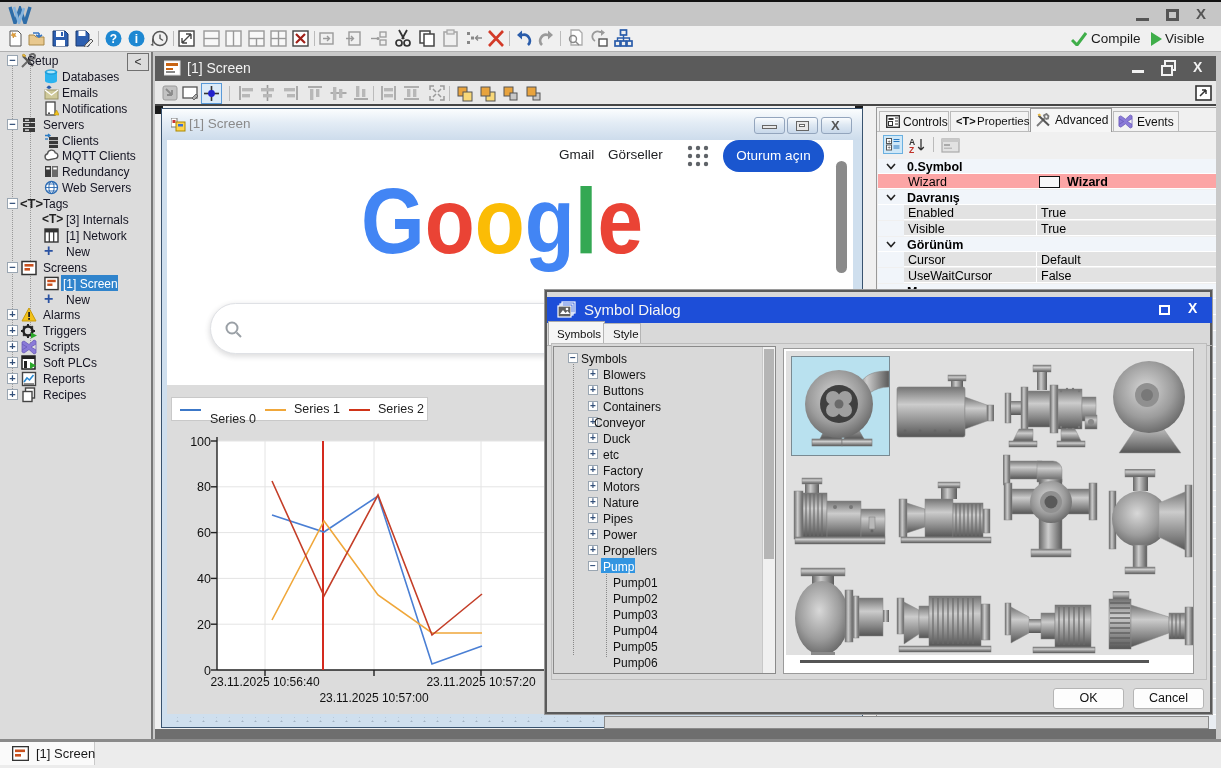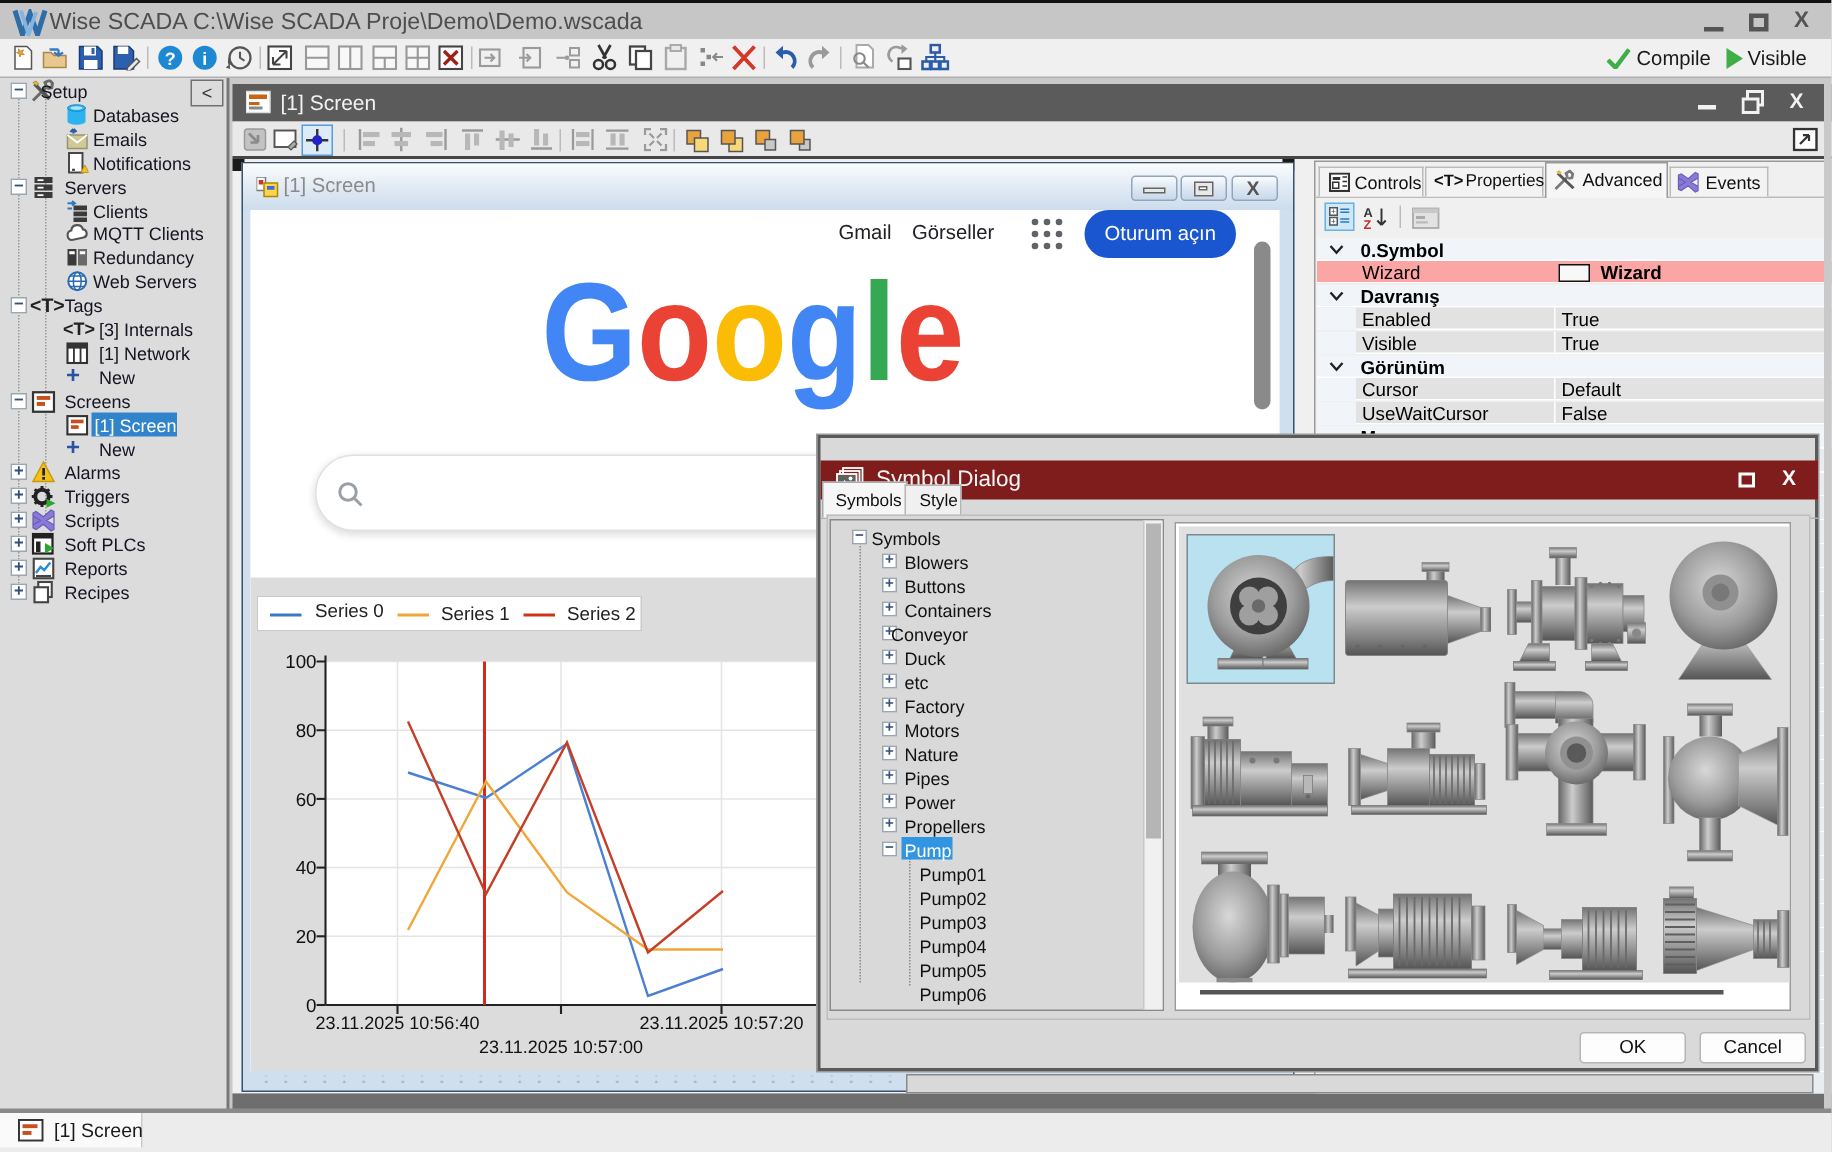--- a/index.html
+++ b/index.html
@@ -34,41 +34,40 @@
 #props { left:876px; top:107px; width:345px; height:622px; background:#f0f0f0; border:1px solid #999; }
 .ptab { position:absolute; top:3px; height:20px; background:#f3f3f3; border:1px solid #bbb; border-bottom:none; font-size:12px; color:#111; }
 .prow { position:absolute; left:1px; width:343px; height:15px; font-size:12.5px; color:#000; }
 .pcat { background:#f1f5fa; border-bottom:1px solid #fff; font-weight:bold; }
 .pdat { background:#e2e2e2; border-bottom:1px solid #fff; }
 .pgut { position:absolute; left:0; top:0; width:26px; height:15px; background:#f1f5fa; }
 .plbl { position:absolute; left:30px; top:1px; }
 .pval { position:absolute; left:163px; top:1px; }
 .pdiv { position:absolute; left:158px; top:0; width:1px; height:15px; background:#fff; }
 #dialog { left:545px; top:290px; width:667px; height:424px; background:#d9d9d9; border:2px solid #5a5a5a; box-shadow:0 0 0 1px #9a9a9a; }
-#dlgbar { left:0; top:15px; width:665px; height:26px; background:#7f1d1d; color:#fff; }
+#dlgbar { left:0; top:5px; width:665px; height:26px; background:#1d4ed8; color:#fff; }
 .dtab { position:absolute; font-size:11.5px; color:#111; }
 #dtree { position:absolute; left:6px; top:54px; width:223px; height:328px; background:#d9d9d9; border:1px solid #8a8a8a; font-size:12px; }
 .drow { position:absolute; left:0; height:16px; white-space:nowrap; color:#111; }
 #dright { position:absolute; left:236px; top:56px; width:411px; height:326px; background:#fff; border:1px solid #9a9a9a; }
 #dgrid { position:absolute; left:2px; top:2px; width:407px; height:304px; background:#e0e0e0; }
 .okbtn { position:absolute; width:71px; height:21px; background:#fdfdfd; border:1px solid #b5b5b5; border-radius:3px; font-size:12.5px; text-align:center; line-height:19px; color:#111; }
 #statusband { left:0; top:739px; width:1221px; height:3px; background:#8a8a8a; }
 #statusbar { left:0; top:742px; width:1221px; height:26px; background:#ececec; }
 #stab { position:absolute; left:0; top:0; width:95px; height:23px; background:#fafafa; border-right:1px solid #c9c9c9; white-space:nowrap; }
 .cell { position:absolute; }
 svg { display:block; }
 </style>
 </head>
 <body>
 <div class="abs" id="titlebar">
   <svg class="abs" style="left:8px;top:4px" width="24" height="18" viewBox="0 0 24 18">
     <path d="M2 1 L7 17 L12 3 L17 17 L22 1" stroke="#2e6da8" stroke-width="3.4" fill="none"></path>
     <path d="M6 1 L11 17 L16 2" stroke="#85b4de" stroke-width="2.6" fill="none"></path>
   </svg>
-  <div class="title">Wise SCADA C:\Wise SCADA Proje\Demo\Demo.wscada</div>
   <div class="abs" style="left:1136px;top:16px;width:13px;height:3px;background:#555"></div>
   <div class="abs" style="left:1166px;top:7px;width:13px;height:12px;border:3px solid #555"></div>
   <div class="abs" style="left:1196px;top:3px;font-size:15px;font-weight:bold;color:#555">X</div>
 </div>
 <div class="abs" id="toolbar">
 <svg class="abs" style="left:6px;top:4px" width="17" height="17" viewBox="0 0 17 17">
       <path d="M4 1 h8 l3 3 v12 h-11 z" fill="#fff" stroke="#555"></path>
       <path d="M5 5 l1.8 1 l0.4 2 l1-1.8 l2 0.3 l-1.4-1.5 l0.9-1.8 l-1.9 0.8 l-1.5-1.4 l0.2 2z" fill="#e8a33d" stroke="#b87818" stroke-width="0.5"></path>
     </svg>
 <svg class="abs" style="left:28px;top:4px" width="18" height="17" viewBox="0 0 18 17">
@@ -538,21 +537,21 @@
       <div id="searchbox"></div>
       <svg class="abs" style="left:57px;top:180px" width="20" height="20" viewBox="0 0 20 20">
           <circle cx="8" cy="8" r="5.5" stroke="#9aa0a6" stroke-width="2" fill="none"></circle>
           <line x1="12.5" y1="12.5" x2="17" y2="17" stroke="#9aa0a6" stroke-width="2"></line>
         </svg>
       <div id="gscroll"></div>
     </div>
     <div class="abs" id="chartarea">
       <div id="legend">
         <div class="abs" style="left:8px;top:11px;width:21px;height:2px;background:#3c78c8"></div>
-          <span class="abs" style="left:38px;top:2px">Series 0</span>
+          <span class="abs" style="left:38px;top:14px">Series 0</span>
         <div class="abs" style="left:93px;top:11px;width:21px;height:2px;background:#f0a73a"></div>
           <span class="abs" style="left:122px;top:4px">Series 1</span>
         <div class="abs" style="left:177px;top:11px;width:21px;height:2px;background:#d03418"></div>
           <span class="abs" style="left:206px;top:4px">Series 2</span>
       </div>
       <svg class="abs" style="left:0;top:0" width="686" height="329" viewBox="0 0 686 329">
         <rect x="50" y="56" width="633" height="229" fill="#fff"></rect>
         <g stroke="#e4e4e4" stroke-width="1">
           <line x1="50" y1="56" x2="680" y2="56"></line>
             <line x1="50" y1="101.8" x2="680" y2="101.8"></line>

